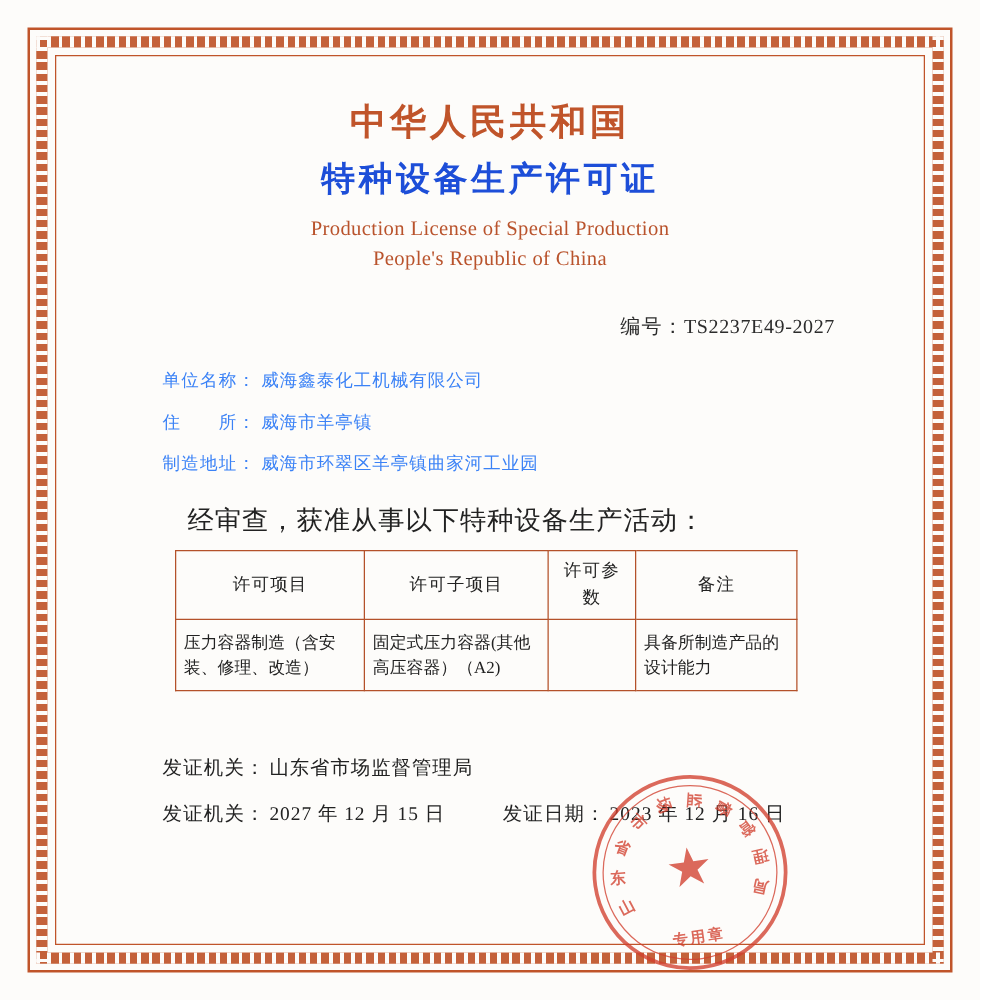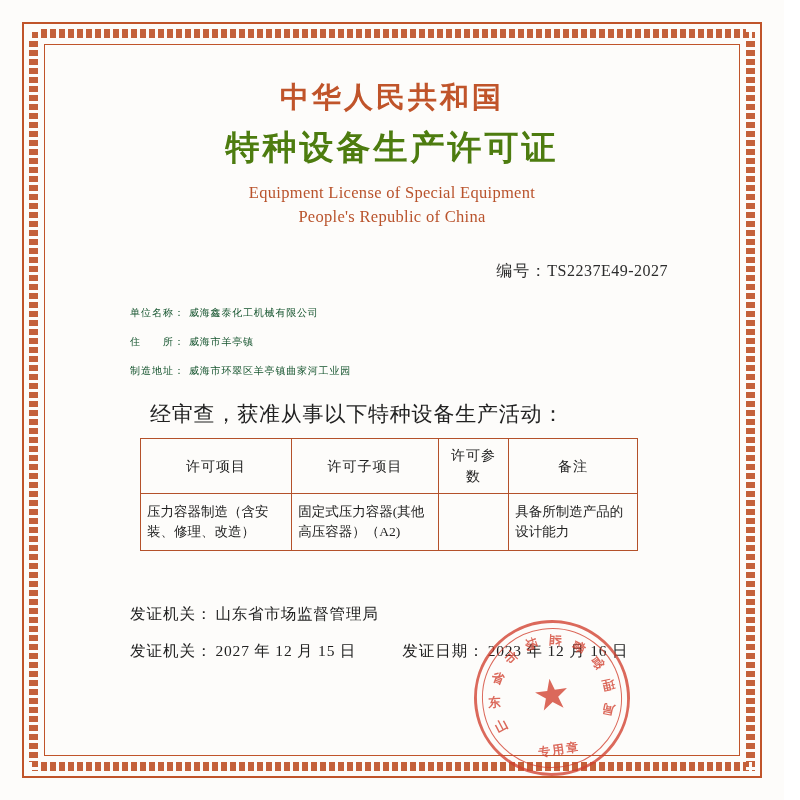--- a/index.html
+++ b/index.html
@@ -76,23 +76,23 @@
     text-align: center;
     color: #c0542a;
     font-weight: bold;
     font-size: 29px;
     letter-spacing: 3px;
     margin-top: 20px;
     font-family: "Liberation Serif", "DejaVu Serif", serif;
   }
   .title-cn2 {
     text-align: center;
-    color: #4d7c0f;
+    color: #1d4ed8;
     font-weight: bold;
-    font-size: 34px;
+    font-size: 27px;
     letter-spacing: 3px;
     margin-top: 7px;
   }
   .title-en {
     text-align: center;
     color: #b9532c;
     font-size: 16.5px;
     margin-top: 12px;
     letter-spacing: 0.3px;
   }
@@ -112,22 +112,22 @@
     font-size: 16px;
     color: #2c2c2c;
   }
   .serial-label { letter-spacing: 1px; }
   .serial-value { letter-spacing: 0.5px; }
 
   
   .fields {
     margin-top: 24px;
     padding-left: 72px;
-    font-size: 10px;
-    color: #14532d;
+    font-size: 14px;
+    color: #3b82f6;
   }
   .field-row {
     display: flex;
     align-items: baseline;
     margin-bottom: 15px;
   }
   .field-label {
     letter-spacing: 1px;
     white-space: nowrap;
   }
@@ -271,21 +271,21 @@
 <div class="page">
 
   <div class="frame-outer"></div>
   <div class="frame-pattern"></div>
   <div class="frame-inner"></div>
 
   <div class="content">
 
     <div class="title-cn">中华人民共和国</div>
     <div class="title-cn2">特种设备生产许可证</div>
-    <div class="title-en">Equipment License of Special Equipment</div>
+    <div class="title-en">Production License of Special Production</div>
     <div class="title-en2">People's Republic of China</div>
 
     <div class="serial-row">
       <span class="serial-label">编号：</span><span class="serial-value">TS2237E49-2027</span>
     </div>
 
     <div class="fields">
       <div class="field-row">
         <span class="field-label">单位名称：</span>
         <span class="field-value">威海鑫泰化工机械有限公司</span>

